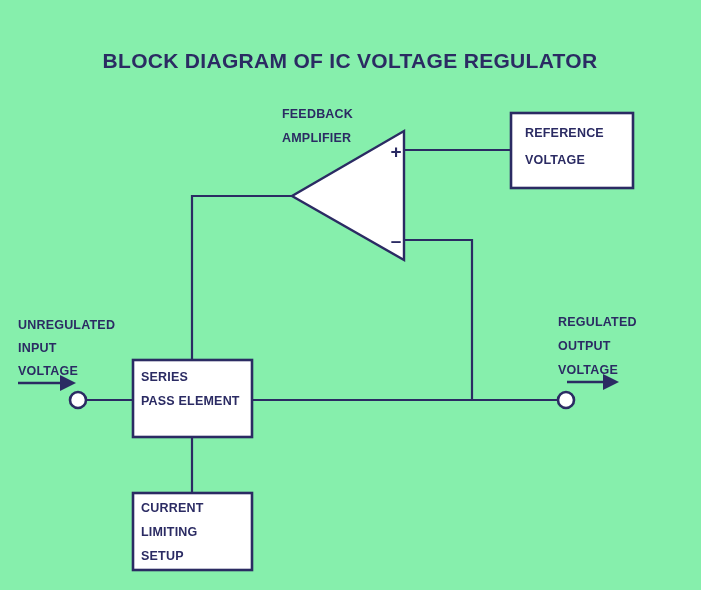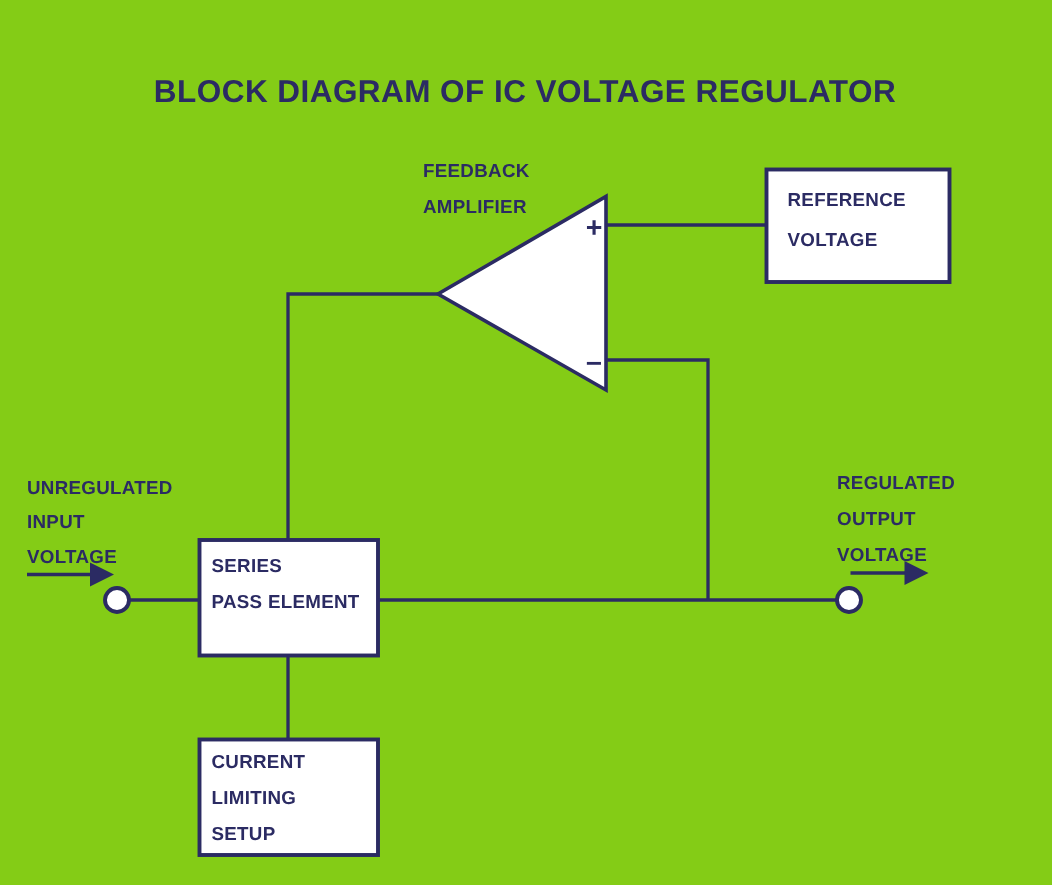--- a/index.html
+++ b/index.html
@@ -12,21 +12,21 @@
     width: 701px;
     height: 590px;
     overflow: hidden;
     font-family: "Liberation Sans", sans-serif;
     color: #2b2b63;
   }
   #diagram-root {
     position: relative;
     width: 701px;
     height: 590px;
-    background: #84cc16;
+    background: #86efac;
   }
   svg#diagram-svg {
     display: block;
     width: 701px;
     height: 590px;
   }
   .wire {
     stroke: #2b2b63;
     stroke-width: 2.2;
     fill: none;

